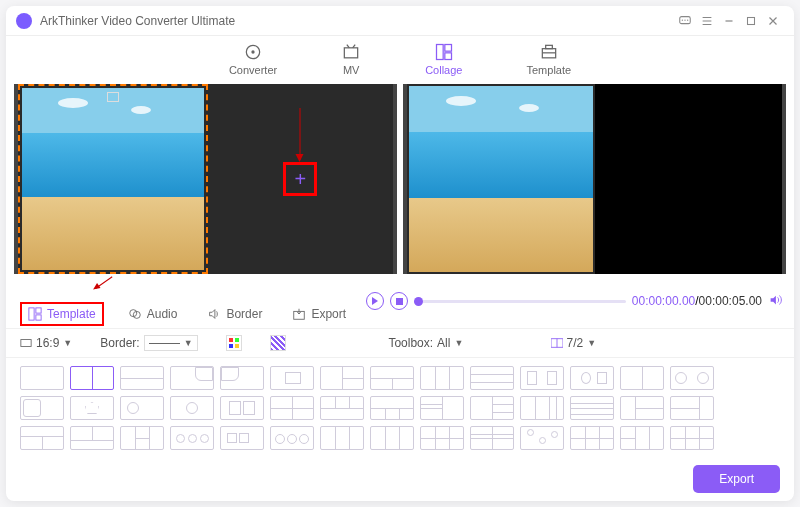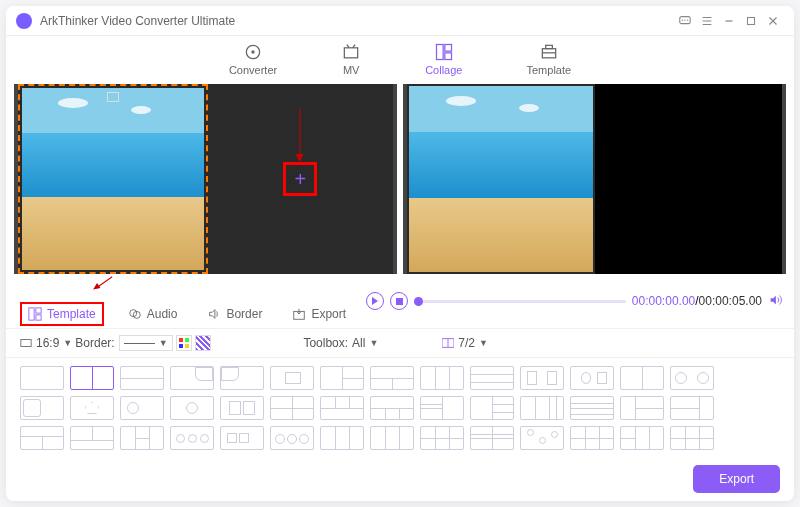--- a/index.html
+++ b/index.html
@@ -38,21 +38,21 @@
 .playback{display:flex;align-items:center;gap:6px;flex:1;justify-content:flex-end;padding-right:4px;}
 .pbtn{width:18px;height:18px;border:1.5px solid #8b5cf6;border-radius:50%;display:flex;align-items:center;justify-content:center;color:#8b5cf6;cursor:pointer;}
 .pbar{flex:1;height:3px;background:#e5e0f5;border-radius:2px;position:relative;max-width:230px;}
 .pbar::before{content:'';position:absolute;left:0;top:-3px;width:9px;height:9px;background:#8b5cf6;border-radius:50%;}
 .time{font-size:10px;}
 .time .cur{color:#8b5cf6;}
 .time .tot{color:#333;}
 .vol{color:#8b5cf6;}
 .red-arrow2{position:absolute;width:20px;height:1px;background:#c00;transform:rotate(-35deg);left:88px;top:8px;}
 .red-arrow2:before{content:'';position:absolute;left:-6px;top:-3px;border:3px solid transparent;border-right:7px solid #c00;}
-.opts{display:flex;align-items:center;gap:3px;padding:6px 14px;border-top:1px solid #f0f0f0;border-bottom:1px solid #f0f0f0;color:#555;}
+.opts{display:flex;align-items:center;gap:28px;padding:6px 14px;border-top:1px solid #f0f0f0;border-bottom:1px solid #f0f0f0;color:#555;}
 .sel{display:flex;align-items:center;gap:4px;cursor:pointer;}
 .sel svg{width:12px;height:12px;}
 .line-sel{width:54px;height:16px;border:1px solid #ddd;display:flex;align-items:center;padding:0 4px;}
 .line-sel .ln{flex:1;height:1px;background:#666;}
 .sq{width:16px;height:16px;border:1px solid #ddd;display:inline-flex;align-items:center;justify-content:center;cursor:pointer;color:#999;}
 .templates{flex:1;padding:8px 14px;overflow:hidden;}
 .trow{display:flex;gap:6px;margin-bottom:6px;}
 .tmpl{width:44px;height:24px;border:1px solid #d0ccdb;border-radius:2px;position:relative;cursor:pointer;flex-shrink:0;}
 .tmpl.active{border:1.5px solid #8b5cf6;}
 .tmpl .v50{position:absolute;left:50%;top:0;bottom:0;width:1px;background:#d0ccdb;}

